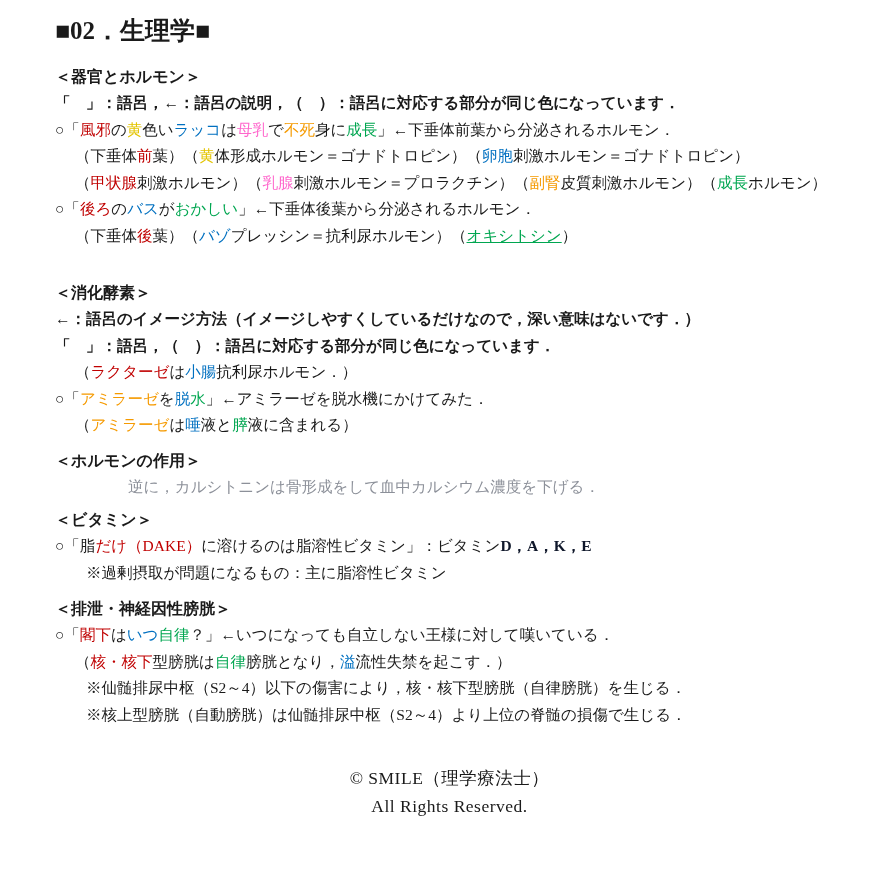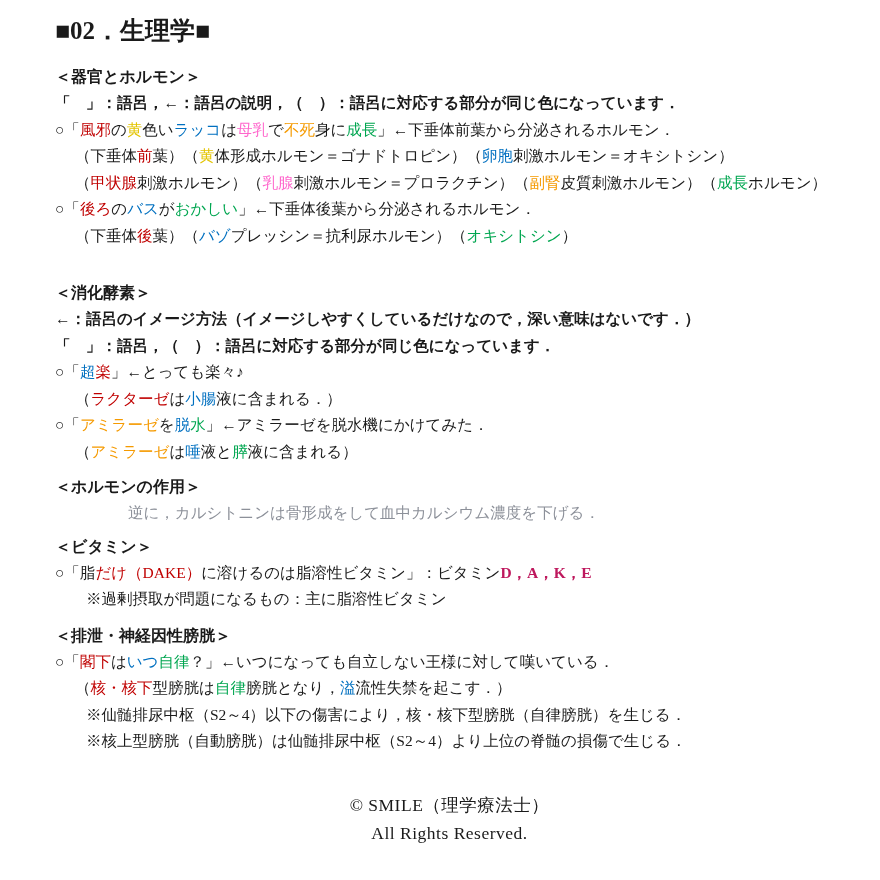--- a/index.html
+++ b/index.html
@@ -28,41 +28,40 @@
 <body>
 
 <div class="page">
   <div class="title">■02．生理学■</div>
 
   <div>
       <section class="section sec-0">
         <div class="heading">＜器官とホルモン＞</div>
         <div class="line ind0 bold"><span>「　」：語呂，←：語呂の説明，（　）：語呂に対応する部分が同じ色になっています．</span></div>
         <div class="line ind0"><span>○「</span><span style="color: rgb(192, 0, 0);">風邪</span><span>の</span><span style="color: rgb(227, 196, 0);">黄</span><span>色い</span><span style="color: rgb(0, 112, 192);">ラッコ</span><span>は</span><span style="color: rgb(255, 102, 204);">母乳</span><span>で</span><span style="color: rgb(245, 154, 0);">不死</span><span>身に</span><span style="color: rgb(0, 166, 80);">成長</span><span>」←下垂体前葉から分泌されるホルモン．</span></div>
-        <div class="line ind1"><span>（下垂体</span><span style="color: rgb(192, 0, 0);">前</span><span>葉）（</span><span style="color: rgb(227, 196, 0);">黄</span><span>体形成ホルモン＝ゴナドトロピン）（</span><span style="color: rgb(0, 112, 192);">卵胞</span><span>刺激ホルモン＝オキシトシン）</span></div>
+        <div class="line ind1"><span>（下垂体</span><span style="color: rgb(192, 0, 0);">前</span><span>葉）（</span><span style="color: rgb(227, 196, 0);">黄</span><span>体形成ホルモン＝ゴナドトロピン）（</span><span style="color: rgb(0, 112, 192);">卵胞</span><span>刺激ホルモン＝ゴナドトロピン）</span></div>
         <div class="line ind1"><span>（</span><span style="color: rgb(192, 0, 0);">甲状腺</span><span>刺激ホルモン）（</span><span style="color: rgb(255, 102, 204);">乳腺</span><span>刺激ホルモン＝プロラクチン）（</span><span style="color: rgb(245, 154, 0);">副腎</span><span>皮質刺激ホルモン）（</span><span style="color: rgb(0, 166, 80);">成長</span><span>ホルモン）</span></div>
         <div class="line ind0"><span>○「</span><span style="color: rgb(192, 0, 0);">後ろ</span><span>の</span><span style="color: rgb(0, 112, 192);">バス</span><span>が</span><span style="color: rgb(0, 166, 80);">おかしい</span><span>」←下垂体後葉から分泌されるホルモン．</span></div>
-        <div class="line ind1"><span>（下垂体</span><span style="color: rgb(192, 0, 0);">後</span><span>葉）（</span><span style="color: rgb(0, 112, 192);">バゾ</span><span>プレッシン＝抗利尿ホルモン）（</span><span style="color: rgb(0, 166, 80);">オキシトシン</span><span>）</span></div>
+        <div class="line ind1"><span>（下垂体</span><span style="color: rgb(192, 0, 0);">後</span><span>葉）（</span><span style="color: rgb(0, 112, 192);">バゾ</span><span>プレッシン＝抗利尿ホルモン）（</span><span style="color: rgb(0, 166, 80); text-decoration: underline;">オキシトシン</span><span>）</span></div>
       </section>
       <section class="section sec-1">
         <div class="heading">＜消化酵素＞</div>
         <div class="line ind0 bold"><span>←：語呂のイメージ方法（イメージしやすくしているだけなので，深い意味はないです．）</span></div>
         <div class="line ind0 bold"><span>「　」：語呂，（　）：語呂に対応する部分が同じ色になっています．</span></div>
-        <div class="line ind0"><span>○「</span><span style="color: rgb(0, 112, 192);">超</span><span style="color: rgb(192, 0, 0);">楽</span><span>」←とっても楽々♪</span></div>
-        <div class="line ind1"><span>（</span><span style="color: rgb(192, 0, 0);">ラクターゼ</span><span>は</span><span style="color: rgb(0, 112, 192);">小腸</span><span>液に含まれる．）</span></div>
+        <div class="line ind1"><span>（</span><span style="color: rgb(192, 0, 0);">ラクターゼ</span><span>は</span><span style="color: rgb(0, 112, 192);">小腸</span><span>抗利尿ホルモン．）</span></div>
         <div class="line ind0"><span>○「</span><span style="color: rgb(245, 154, 0);">アミラーゼ</span><span>を</span><span style="color: rgb(0, 112, 192);">脱</span><span style="color: rgb(0, 166, 80);">水</span><span>」←アミラーゼを脱水機にかけてみた．</span></div>
         <div class="line ind1"><span>（</span><span style="color: rgb(245, 154, 0);">アミラーゼ</span><span>は</span><span style="color: rgb(0, 112, 192);">唾</span><span>液と</span><span style="color: rgb(0, 166, 80);">膵</span><span>液に含まれる）</span></div>
       </section>
       <section class="section sec-2">
         <div class="heading">＜ホルモンの作用＞</div>
         <div class="line ind3"><span style="color: rgb(140, 144, 153);">逆に，カルシトニンは骨形成をして血中カルシウム濃度を下げる．</span></div>
       </section>
       <section class="section sec-3">
         <div class="heading">＜ビタミン＞</div>
-        <div class="line ind0"><span>○「脂</span><span style="color: rgb(192, 0, 0);">だけ（DAKE）</span><span>に溶けるのは脂溶性ビタミン」：ビタミン</span><span style="color: #be185d; font-weight: bold;">D，A，K，E</span></div>
+        <div class="line ind0"><span>○「脂</span><span style="color: rgb(192, 0, 0);">だけ（DAKE）</span><span>に溶けるのは脂溶性ビタミン」：ビタミン</span><span style="color: #0f172a; font-weight: bold;">D，A，K，E</span></div>
         <div class="line ind2"><span>※過剰摂取が問題になるもの：主に脂溶性ビタミン</span></div>
       </section>
       <section class="section sec-4">
         <div class="heading">＜排泄・神経因性膀胱＞</div>
         <div class="line ind0"><span>○「</span><span style="color: rgb(192, 0, 0);">閣下</span><span>は</span><span style="color: rgb(0, 112, 192);">いつ</span><span style="color: rgb(0, 166, 80);">自律</span><span>？」←いつになっても自立しない王様に対して嘆いている．</span></div>
         <div class="line ind1"><span>（</span><span style="color: rgb(192, 0, 0);">核・核下</span><span>型膀胱は</span><span style="color: rgb(0, 166, 80);">自律</span><span>膀胱となり，</span><span style="color: rgb(0, 112, 192);">溢</span><span>流性失禁を起こす．）</span></div>
         <div class="line ind2"><span>※仙髄排尿中枢（S2～4）以下の傷害により，核・核下型膀胱（自律膀胱）を生じる．</span></div>
         <div class="line ind2"><span>※核上型膀胱（自動膀胱）は仙髄排尿中枢（S2～4）より上位の脊髄の損傷で生じる．</span></div>
       </section>
     </div>

